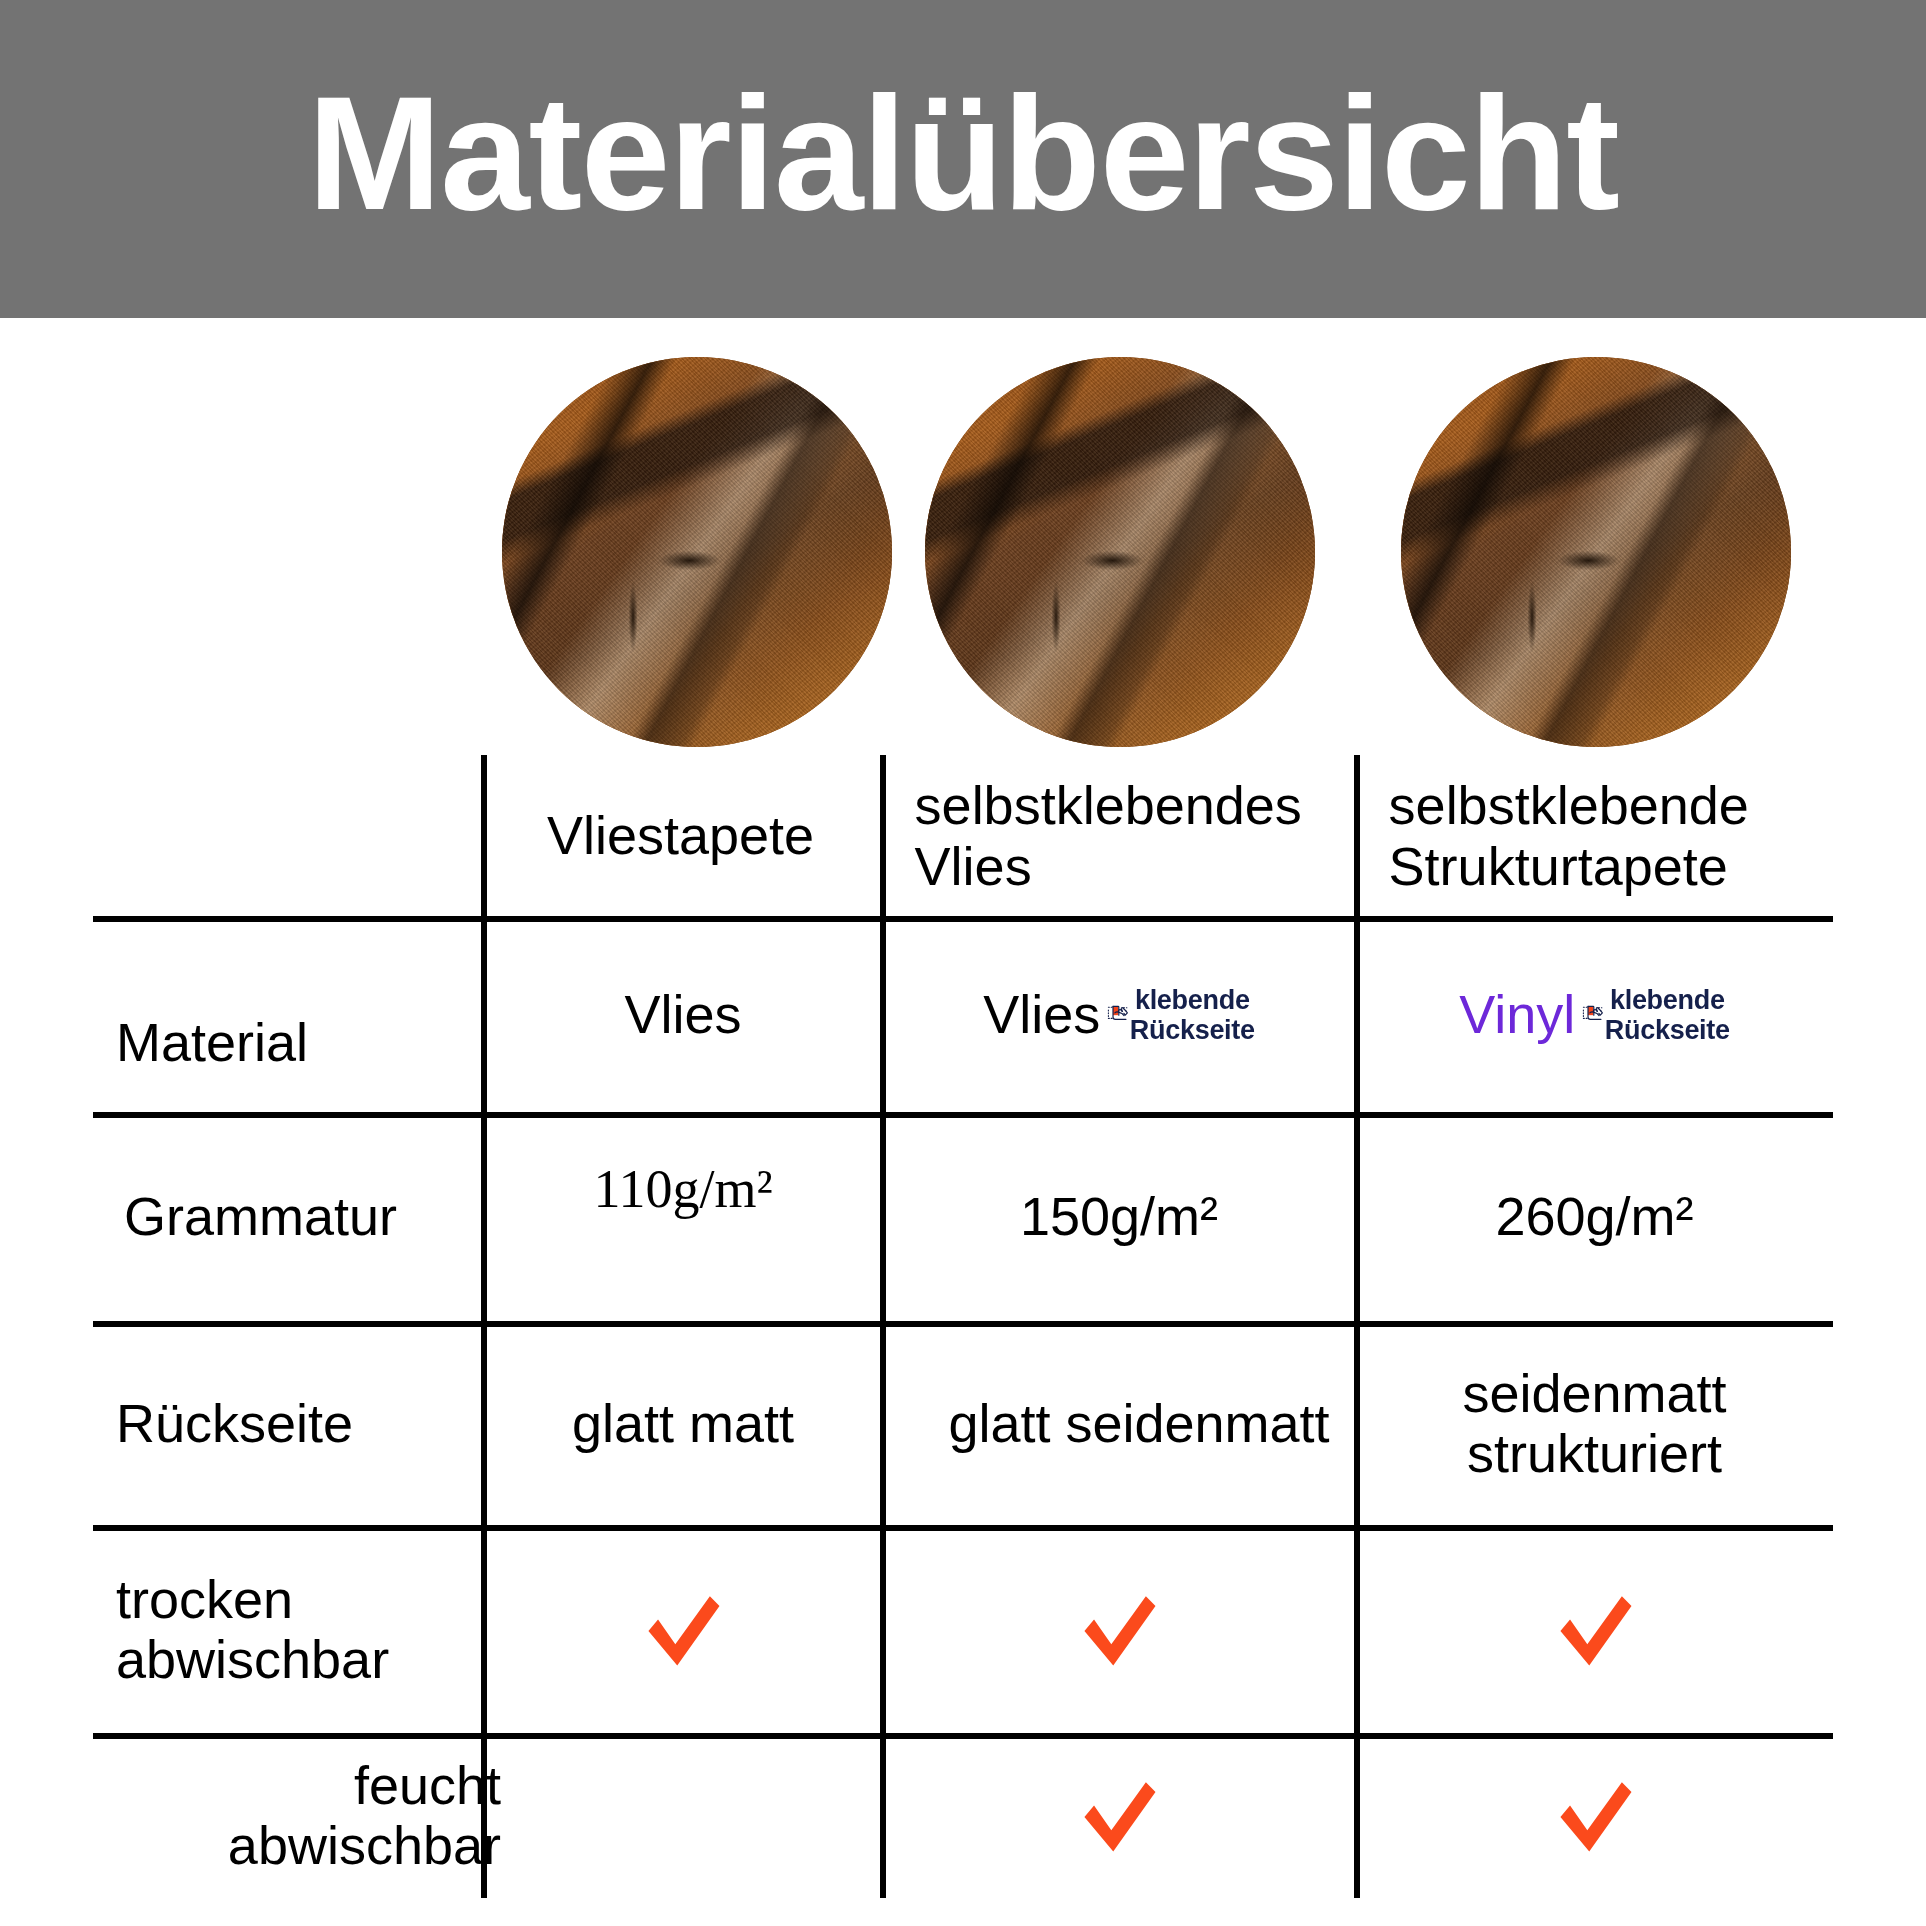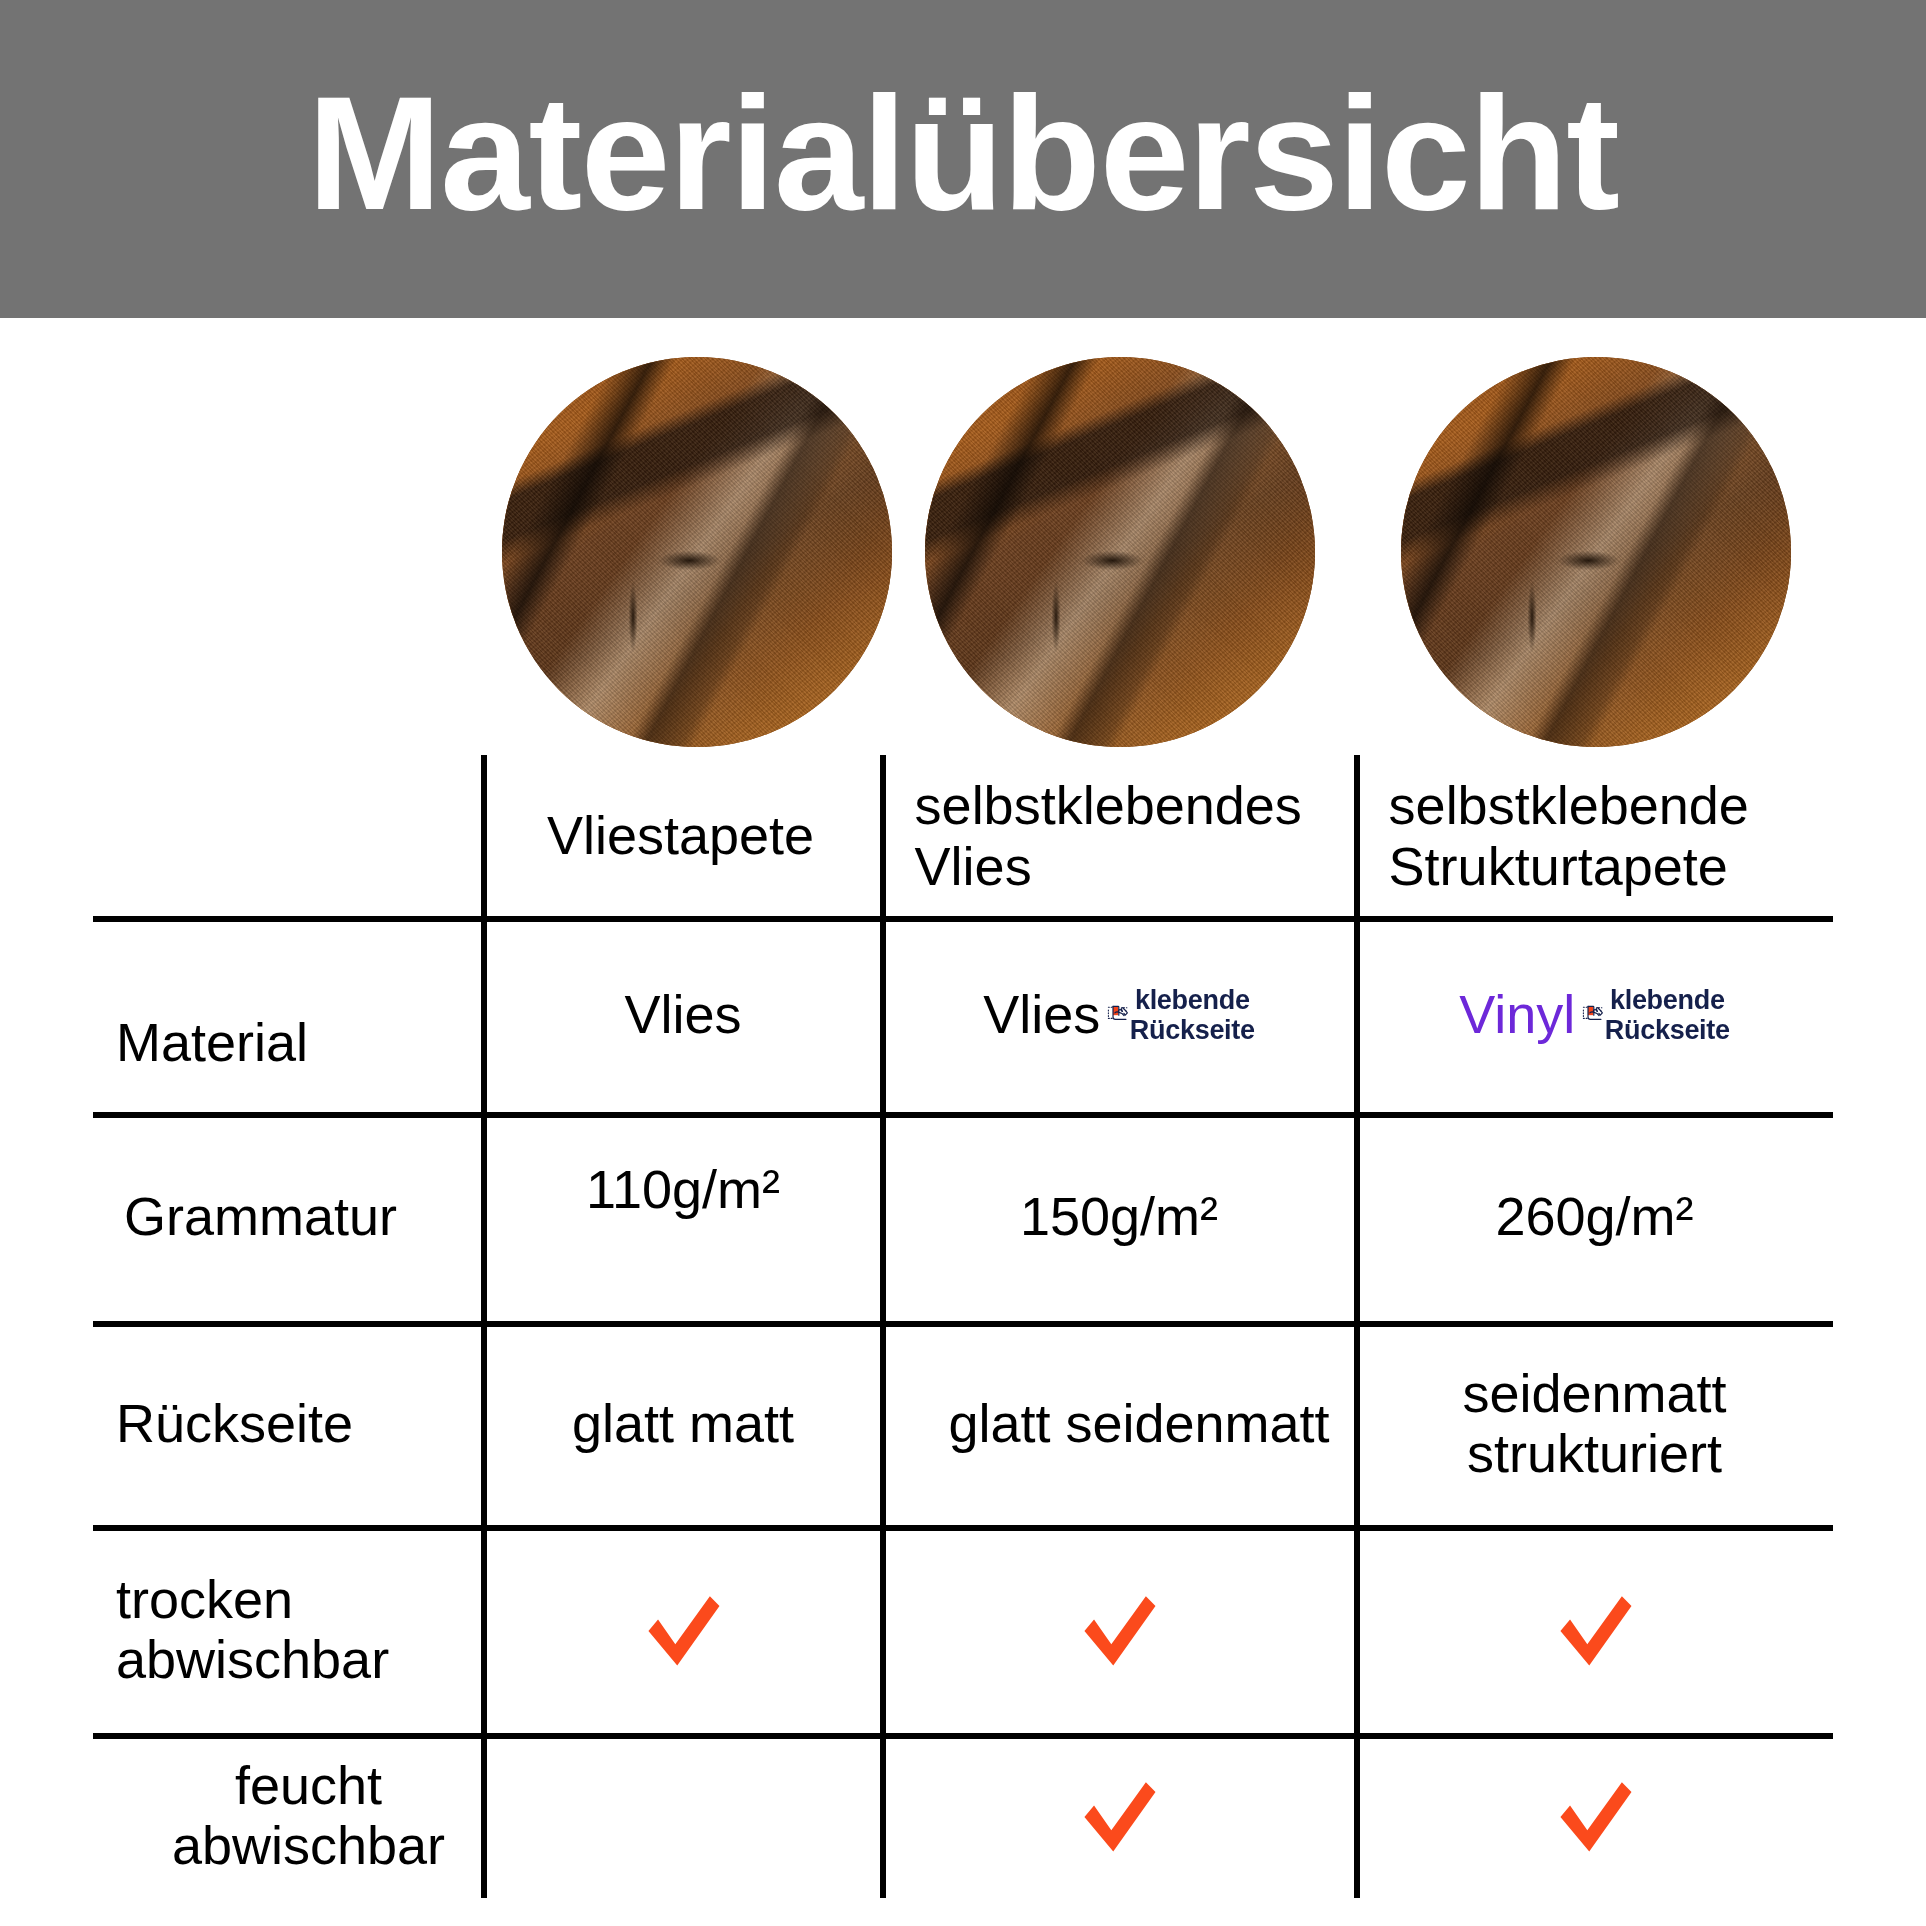--- a/index.html
+++ b/index.html
@@ -187,21 +187,21 @@
           </g>
         </svg>
         <div class="badge-text">
           <span>klebende</span><br>
           <span>Rückseite</span>
         </div>
       </div>
     </div>
 
     <div class="cell label" style="left:8px;top:357px;width:385px;height:209px;padding-left:23px;">Grammatur</div>
-    <div class="cell" style="left:394px;top:357px;width:392px;height:154px;">110g/m²</div>
+    <div class="cell" style="left:394px;top:357px;width:392px;height:154px;font-family:Liberation Serif, serif;">110g/m²</div>
     <div class="cell" style="left:793px;top:357px;width:466px;height:209px;">150g/m²</div>
     <div class="cell" style="left:1267px;top:357px;width:469px;height:209px;">260g/m²</div>
 
     <div class="cell label" style="left:0;top:566px;width:385px;height:204px;padding-left:23px;">Rückseite</div>
     <div class="cell" style="left:394px;top:566px;width:392px;height:204px;border-radius:32px;">glatt matt</div>
     <div class="cell" style="left:793px;top:566px;width:466px;height:204px;margin-left:20px;">glatt seidenmatt</div>
     <div class="cell" style="left:1267px;top:566px;width:469px;height:204px;">seidenmatt strukturiert</div>
 
     <div class="cell label" style="left:0;top:770px;width:385px;height:208px;padding-left:23px;justify-content:flex-start;text-align:left;">trocken abwischbar</div>
 
@@ -214,21 +214,21 @@
       <svg class="check" viewBox="0 0 100 100">
         <path d="M14 52 L24 40 L42 66 L78 16 L88 26 L44 88 Z" fill="#fb4a1c"></path>
       </svg>
     </div>
     <div class="cell" style="left:1267px;top:770px;width:469px;height:208px;">
       <svg class="check" viewBox="0 0 100 100">
         <path d="M14 52 L24 40 L42 66 L78 16 L88 26 L44 88 Z" fill="#fb4a1c"></path>
       </svg>
     </div>
 
-    <div class="cell label" style="left:0;top:978px;width:385px;height:164px;padding-left:23px;justify-content:flex-start;text-align:center;">feucht abwischbar</div>
+    <div class="cell label" style="left:0;top:978px;width:385px;height:164px;padding-left:23px;justify-content:flex-start;text-align:right;">feucht abwischbar</div>
 
     <div class="cell" style="left:394px;top:978px;width:392px;height:164px;"></div>
     <div class="cell" style="left:793px;top:978px;width:466px;height:164px;">
       <svg class="check" viewBox="0 0 100 100">
         <path d="M14 52 L24 40 L42 66 L78 16 L88 26 L44 88 Z" fill="#fb4a1c"></path>
       </svg>
     </div>
     <div class="cell" style="left:1267px;top:978px;width:469px;height:164px;">
       <svg class="check" viewBox="0 0 100 100">
         <path d="M14 52 L24 40 L42 66 L78 16 L88 26 L44 88 Z" fill="#fb4a1c"></path>

